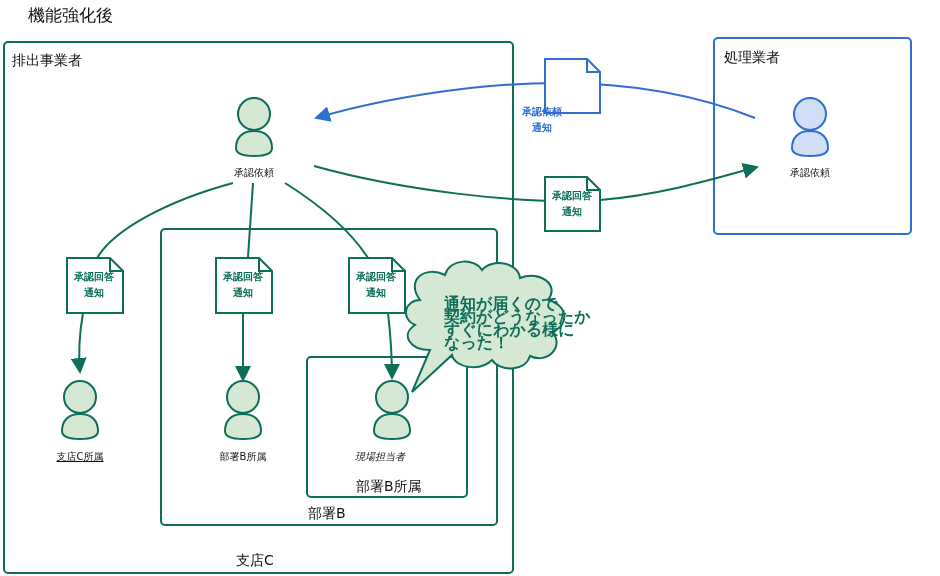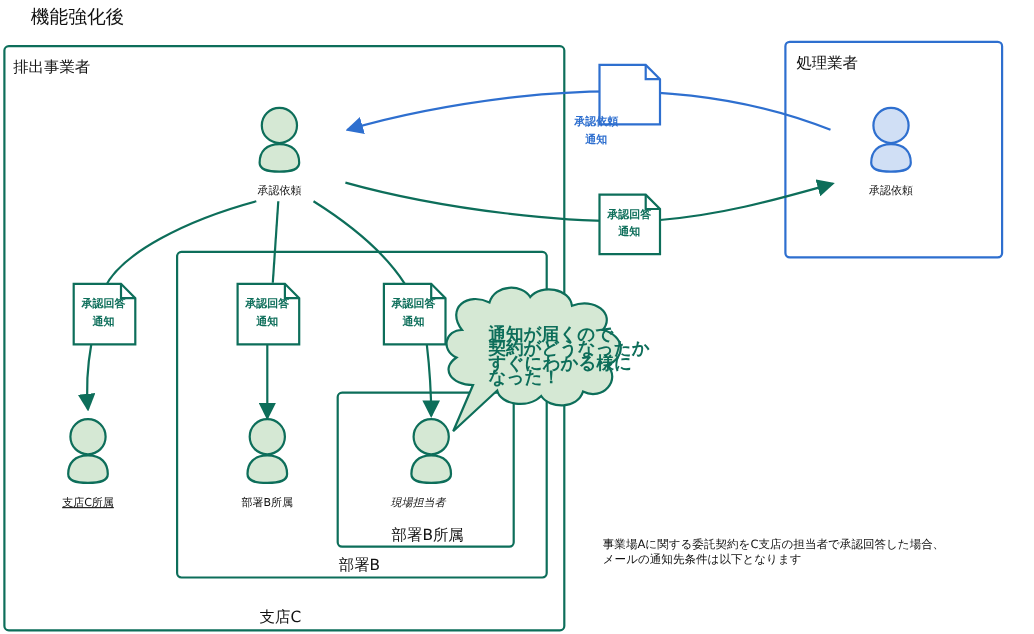--- a/index.html
+++ b/index.html
@@ -127,17 +127,15 @@
 <div class="doc-text" style="left:344px; top:269px; color:#0d6e5a; white-space:pre;">承認回答
 通知</div>
 
 <div class="cloud-text">通知が届くので
 契約がどうなったか
 すぐにわかる様に
 なった！</div>
 
 <div class="note">
   <div style="height:14px"></div>
-  <div>事業場Aに関する委託契約をC支店の担当者で承認回答した場合、
-メールの通知先条件は以下となります</div>
   
   
 </div>
 
 </body></html>

